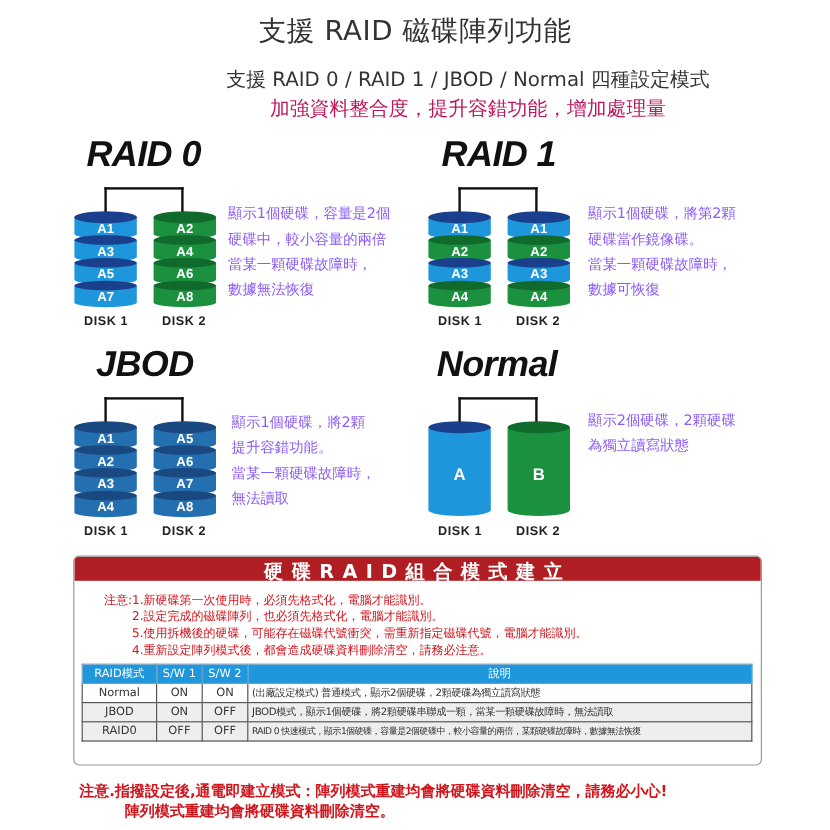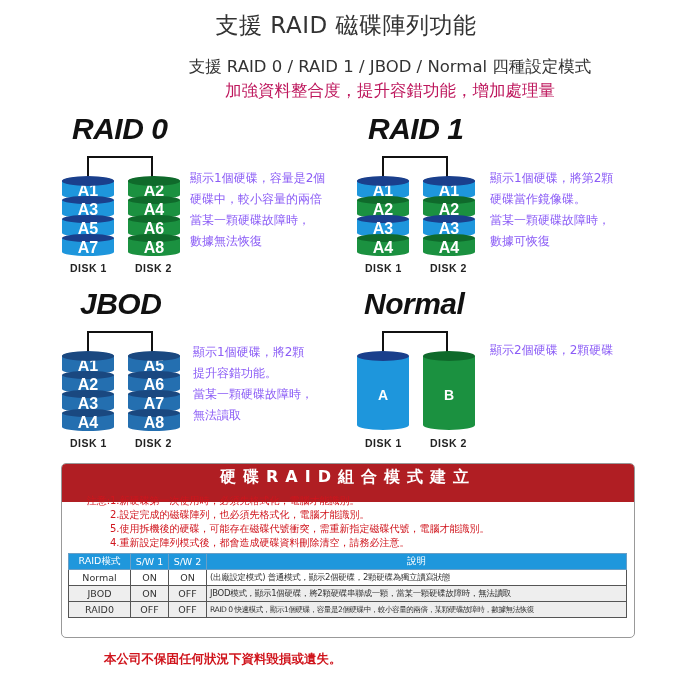--- a/index.html
+++ b/index.html
@@ -11,39 +11,39 @@
   .subtitle.l1 { top: 56px; }
   .subtitle.l2 { top: 80px; color: #be185d; }
 
   .panel { position: absolute; width: 300px; height: 170px; }
   .panel-title { position: absolute; top: 2px; font-family: "Liberation Sans", sans-serif; font-weight: bold; font-style: italic; font-size: 30px; color: #111; letter-spacing: -0.5px; }
   .connector { position: absolute; border: 2px solid #111; border-bottom: none; }
   .stack { position: absolute; width: 52px; }
   .disk-label { position: absolute; font-family: "Liberation Sans", sans-serif; font-weight: bold; font-size: 10.5px; color: #222; letter-spacing: 0.5px; }
   .desc { position: absolute; font-size: 12px; line-height: 21px; color: #8b5cf6; white-space: nowrap; }
 
-  .seg { position: relative; width: 52px; height: 18px; color: #fff; font-family: "Liberation Sans", sans-serif; font-weight: bold; font-size: 16px; text-align: center; line-height: 20px; border-radius: 0 0 26px 26px / 0 0 4px 4px; margin-bottom: 1px; }
+  .seg { position: relative; width: 52px; height: 18px; color: #fff; font-family: "Liberation Sans", sans-serif; font-weight: bold; font-size: 11px; text-align: center; line-height: 20px; border-radius: 0 0 26px 26px / 0 0 4px 4px; margin-bottom: 1px; }
   .seg::before { content: ""; position: absolute; left: 0; top: -4px; width: 52px; height: 8px; border-radius: 50%; }
   .seg span { position: relative; z-index: 2; }
   .cap { width: 52px; height: 10px; border-radius: 50%; position: relative; z-index: 3; margin-bottom: -5px; }
 
   .blue { background: #1e96dc; }
   .blue::before { background: #1a3f8c; }
   .green { background: #1b9140; }
   .green::before { background: #0f6a2b; }
   .navy { background: #246fb0; }
   .navy::before { background: #1a4880; }
   .cap.blue-cap { background: #1a3f8c; }
   .cap.green-cap { background: #0f6a2b; }
   .cap.navy-cap { background: #1a4880; }
 
   .big { position: relative; width: 52px; height: 74px; color: #fff; font-family: "Liberation Sans", sans-serif; font-weight: bold; font-size: 14px; text-align: center; line-height: 78px; border-radius: 0 0 26px 26px / 0 0 5px 5px; }
 
   .card { position: absolute; top: 463px; left: 61px; width: 574px; height: 175px; border: 1px solid #999; border-radius: 5px; background: #fff; overflow: hidden; }
-  .card-head { height: 38px; background: #b01e23; color: #fff; text-align: center; font-size: 16px; font-weight: bold; letter-spacing: 7px; line-height: 25px; }
+  .card-head { height: 20px; background: #b01e23; color: #fff; text-align: center; font-size: 16px; font-weight: bold; letter-spacing: 7px; line-height: 25px; }
   .notes { position: absolute; top: 30px; left: 10px; font-size: 10px; line-height: 14px; color: #d0151d; }
   .notes .row { display: flex; }
   .notes .lead { width: 38px; text-align: right; }
   .tbl { position: absolute; top: 89px; left: 6px; width: 559px; border-collapse: collapse; font-size: 9.5px; }
   .tbl th { background: #1f97dc; color: #fff; font-weight: normal; height: 16px; border: 1px solid #6a9fc6; padding: 0 3px; }
   .tbl td { border: 1px solid #555; height: 16px; padding: 0 3px; color: #333; }
   .tbl td.c { text-align: center; }
   .tbl tr.alt td { background: #eeeeee; }
   .tbl td.d { font-size: 8.5px; letter-spacing: -0.3px; white-space: nowrap; }
 
@@ -146,20 +146,21 @@
     <div class="big blue"><span>A</span></div>
   </div>
   <div class="stack" style="left:73px; top:66px;">
     <div class="cap green-cap"></div>
     <div class="big green"><span>B</span></div>
   </div>
   <div class="disk-label" style="left:15px; top:152px;">DISK 1</div>
   <div class="disk-label" style="left:80px; top:152px;">DISK 2</div>
   <div class="desc" style="left:140px; top:55px;">
     <div>顯示2個硬碟，2顆硬碟</div>
+    <div>為獨立讀寫狀態</div>
   </div>
 </div>
 
 <div class="card">
   <div class="card-head">硬碟RAID組合模式建立</div>
   <div class="notes">
     <div class="row">
         <span class="lead">注意:</span>
         <span>1.新硬碟第一次使用時，必須先格式化，電腦才能識別。</span>
       </div>
@@ -202,14 +203,15 @@
         <td class="c">RAID0</td>
         <td class="c">OFF</td>
         <td class="c">OFF</td>
         <td class="d" style="font-size:7.6px; letter-spacing:-0.5px;">RAID 0 快速模式，顯示1個硬碟，容量是2個硬碟中，較小容量的兩倍，某顆硬碟故障時，數據無法恢復</td>
       </tr>
     </tbody>
   </table>
 </div>
 
 <div class="warn">
-  <div class="l2">本公司不保固任何狀況下資料毀損或遺失。</div>
+  <div>注意.指撥設定後,通電即建立模式：陣列模式重建均會將硬碟資料刪除清空，請務必小心!</div>
+  <div class="l2">陣列模式重建均會將硬碟資料刪除清空。</div>
 </div>
 
 </body></html>

